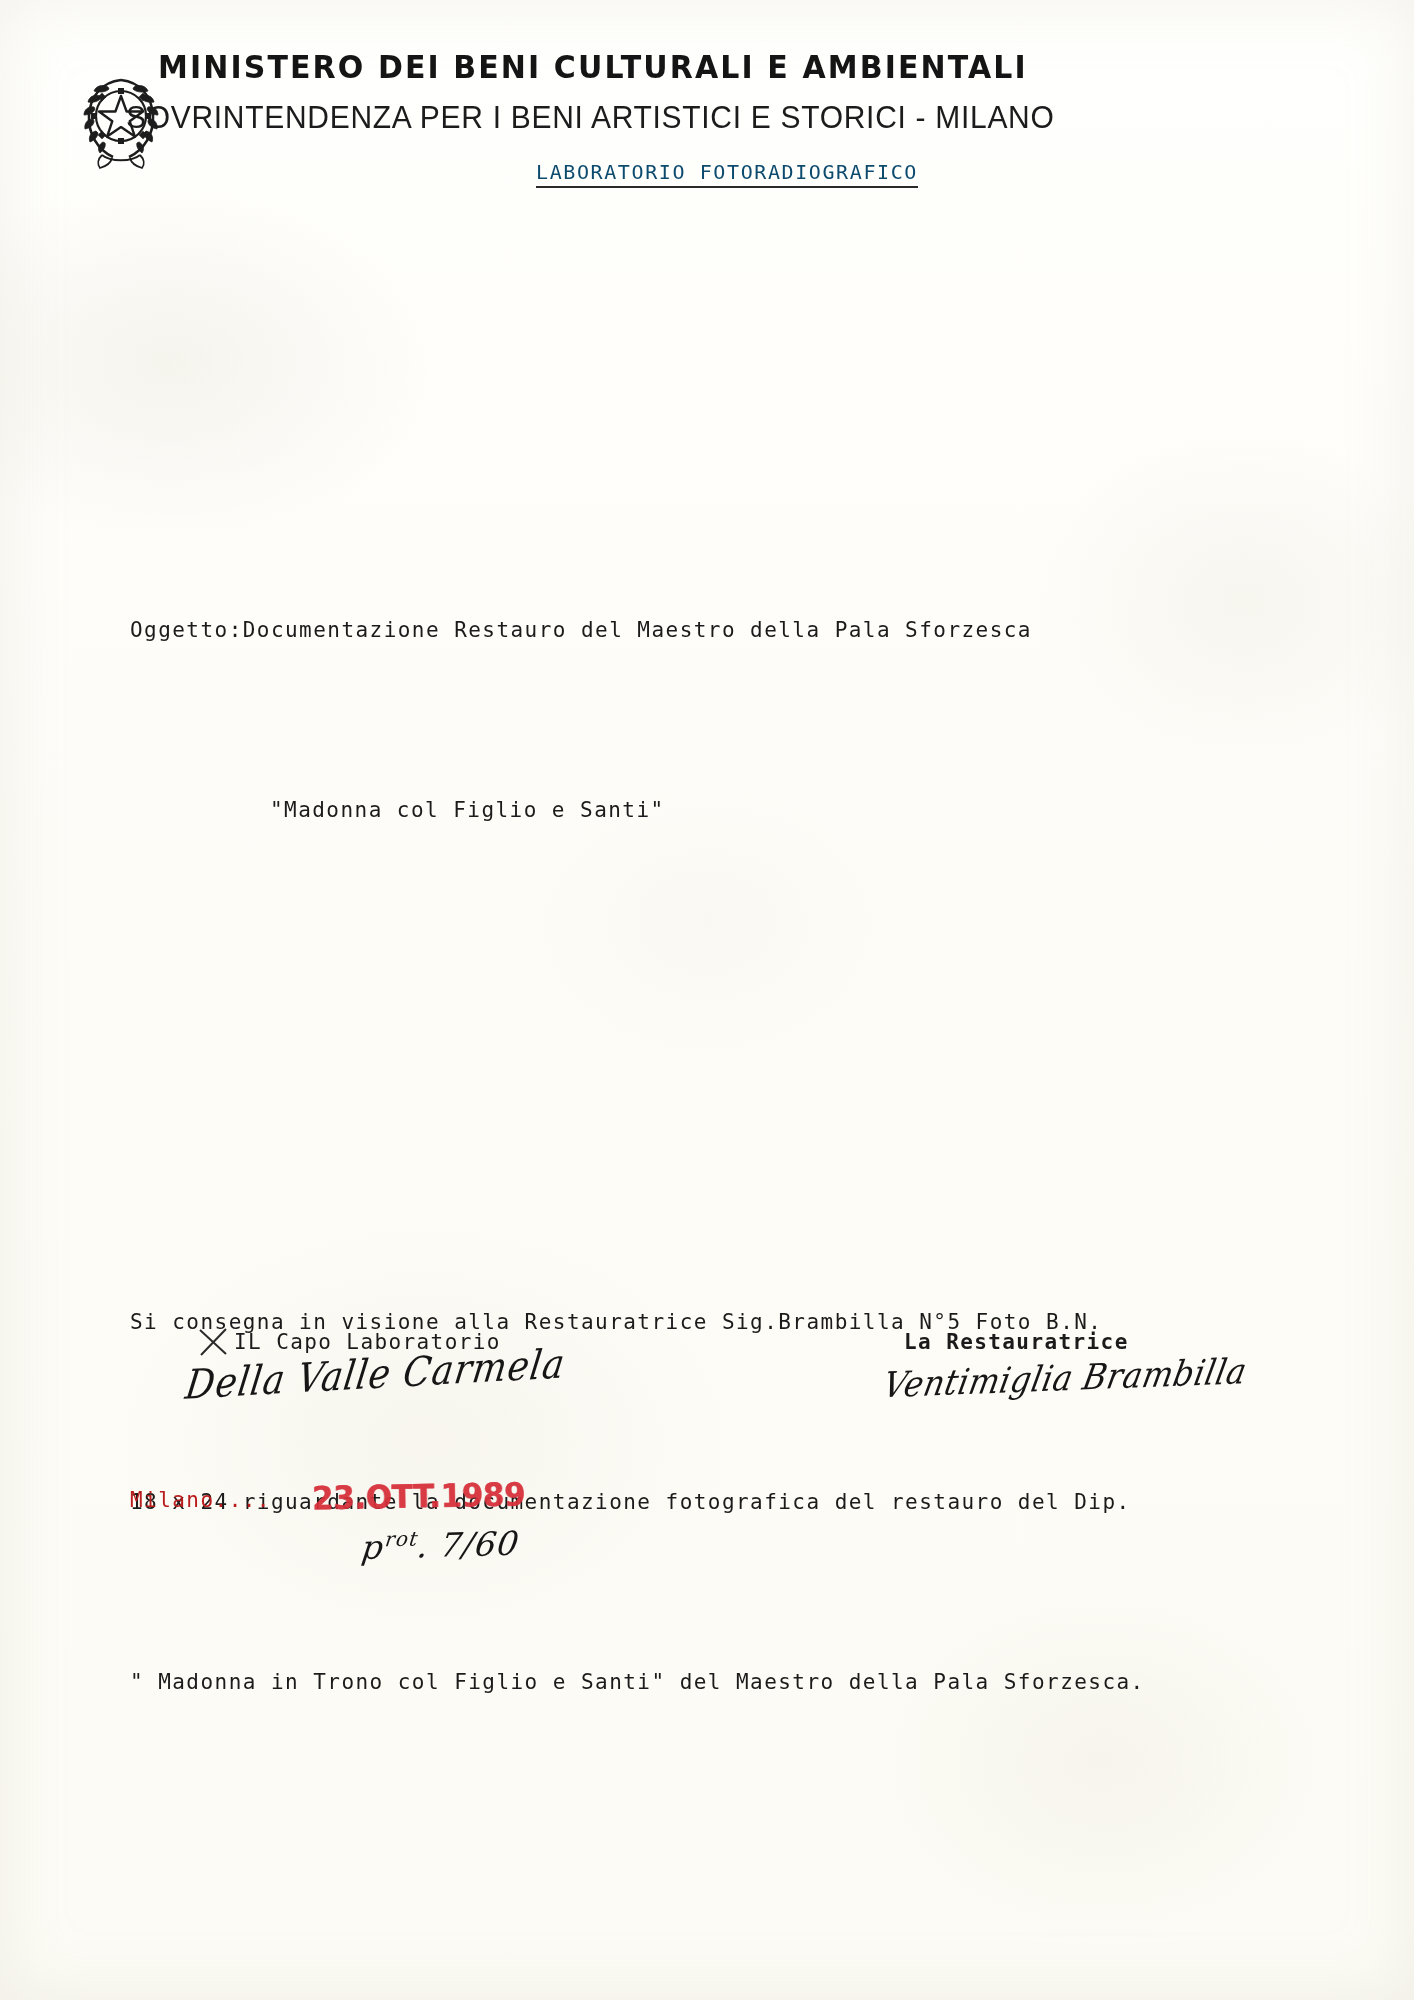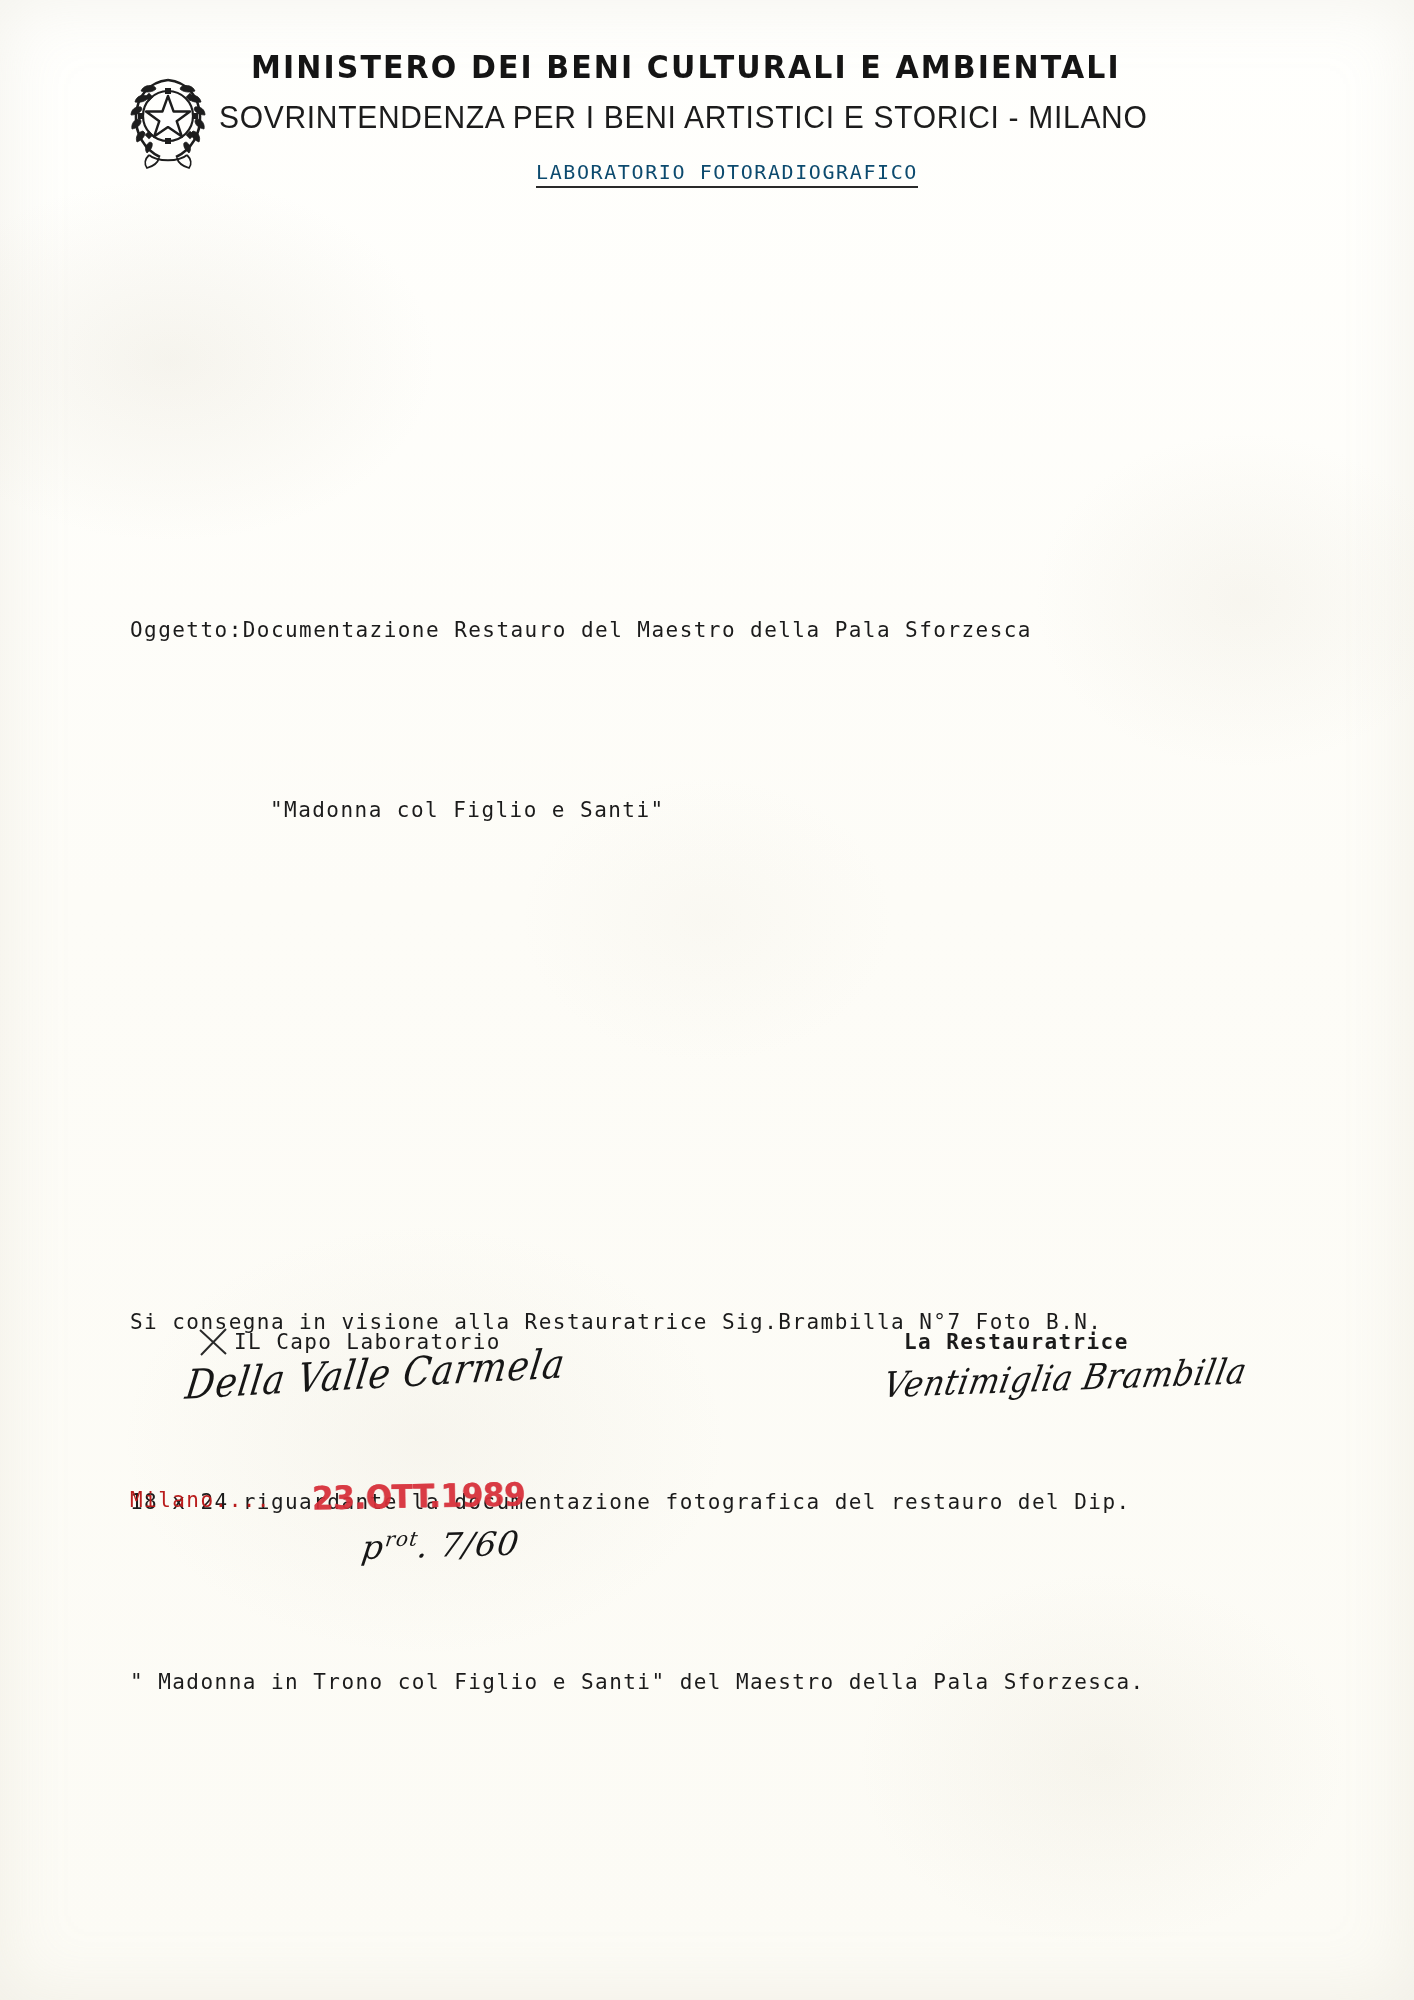--- a/index.html
+++ b/index.html
@@ -38,22 +38,21 @@
 
   
   .letterhead {
     position: absolute;
     left: 0;
     top: 48px;
     width: 100%;
   }
   .lh-row {
     position: relative;
-    padding-left: 86px;
-    margin-left: 47px;
+    padding-left: 40px;
   }
   .emblem {
     position: absolute;
     left: 78px;
     top: 10px;
     width: 86px;
     height: 118px;
   }
   .ministry-line {
     margin-left: 118px;
@@ -271,21 +270,21 @@
     </div>
   </div>
 
   <div class="body-block">
 
     <span class="ln">Oggetto:Documentazione Restauro del Maestro della Pala Sforzesca</span>
     <span class="ln indent-sub">"Madonna col Figlio e Santi"</span>
 
     <div class="gap-lg"></div>
 
-    <span class="ln">Si consegna in visione alla Restauratrice Sig.Brambilla N°7 Foto B.N.</span>
+    <span class="ln">Si consegna in visione alla Restauratrice Sig.Brambilla N°5 Foto B.N.</span>
     <span class="ln">18 x 24 riguardante la documentazione fotografica del restauro del Dip.</span>
     <span class="ln">" Madonna in Trono col Figlio e Santi" del Maestro della Pala Sforzesca.</span>
 
     <div class="gap-lg"></div>
 
     
 
     
 
     

